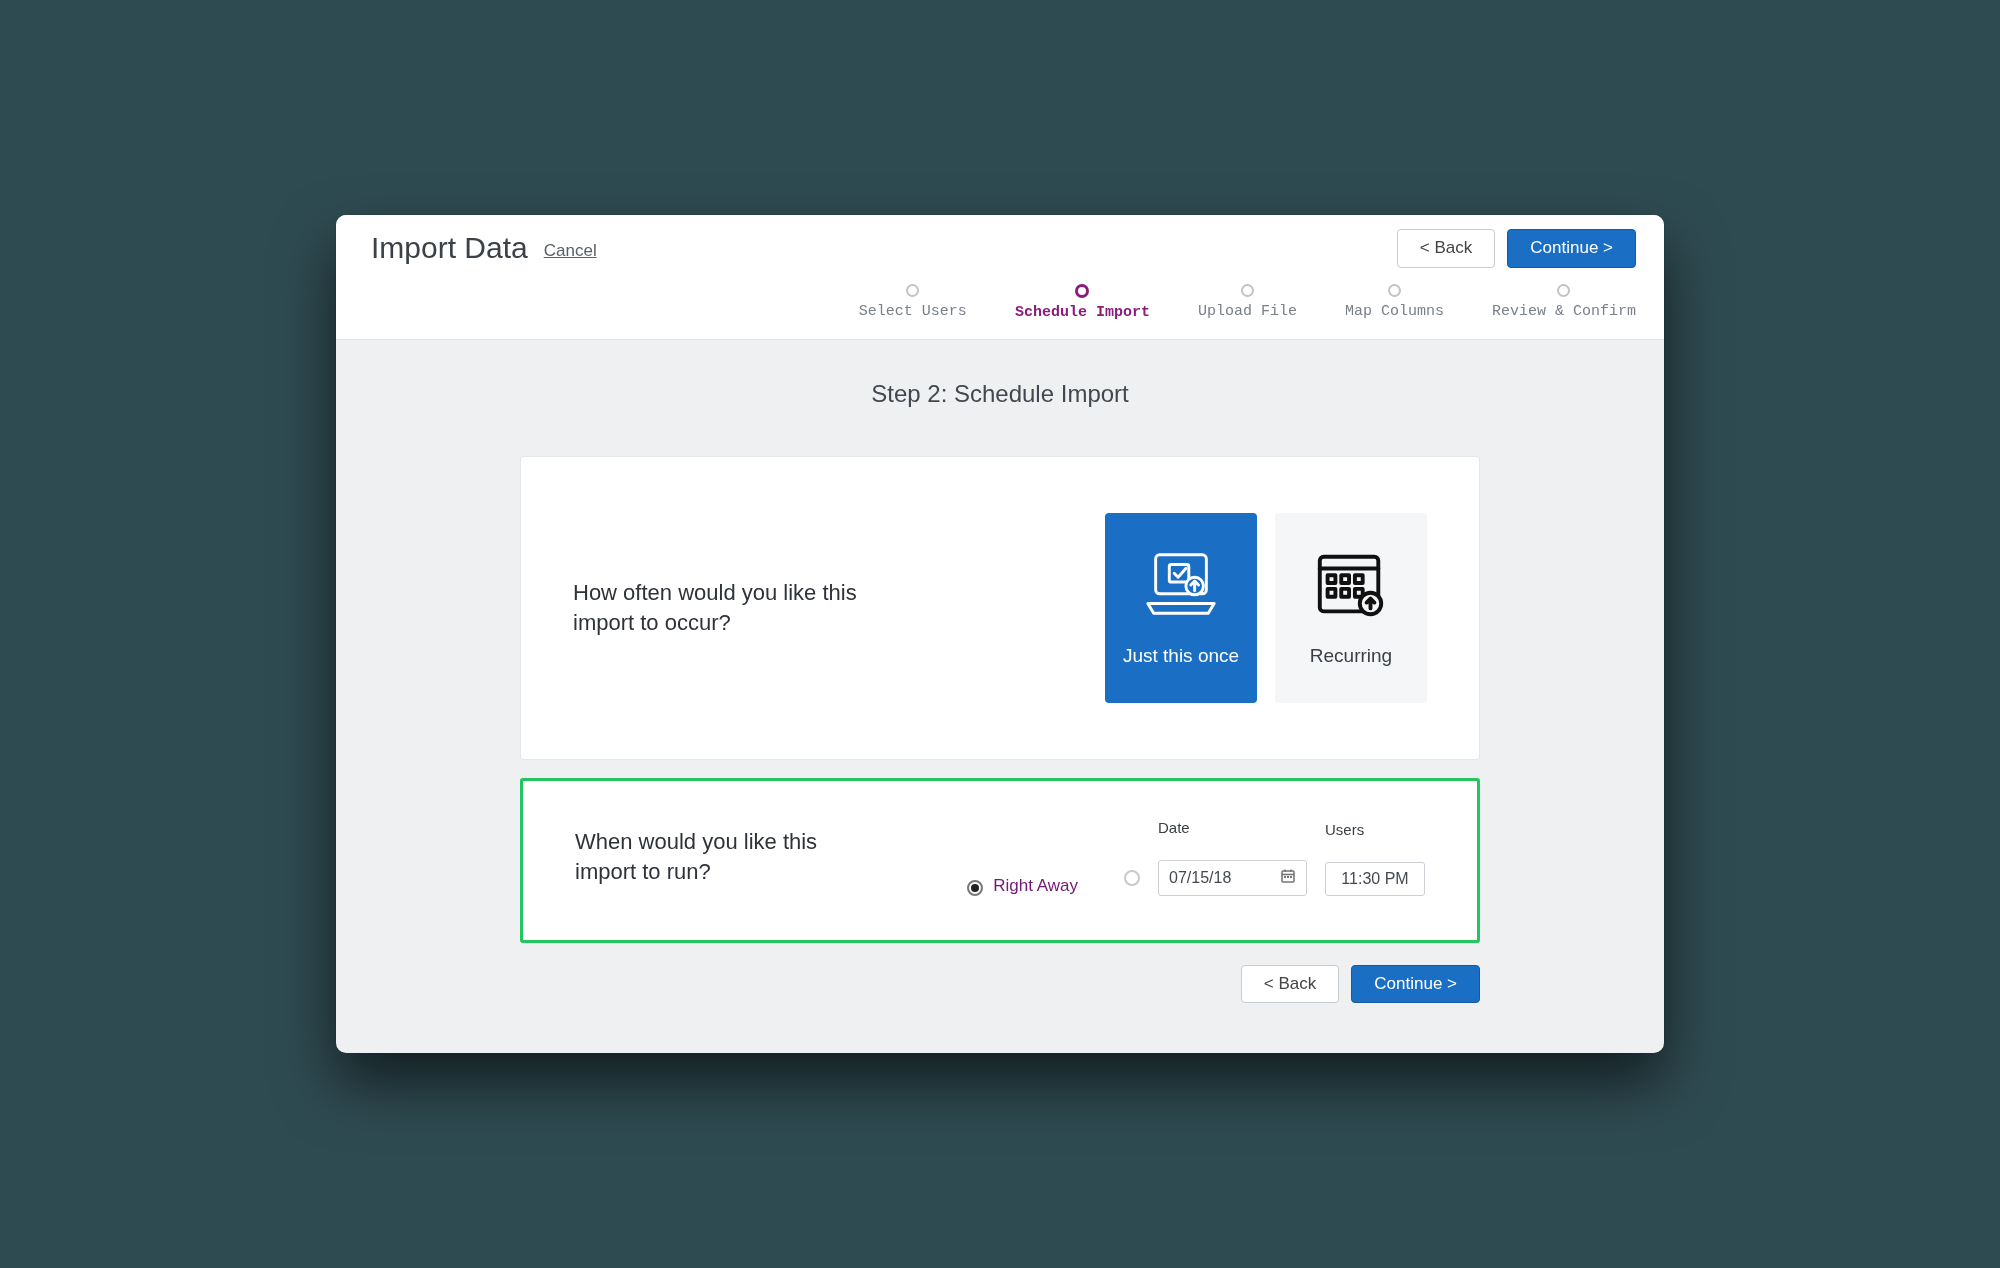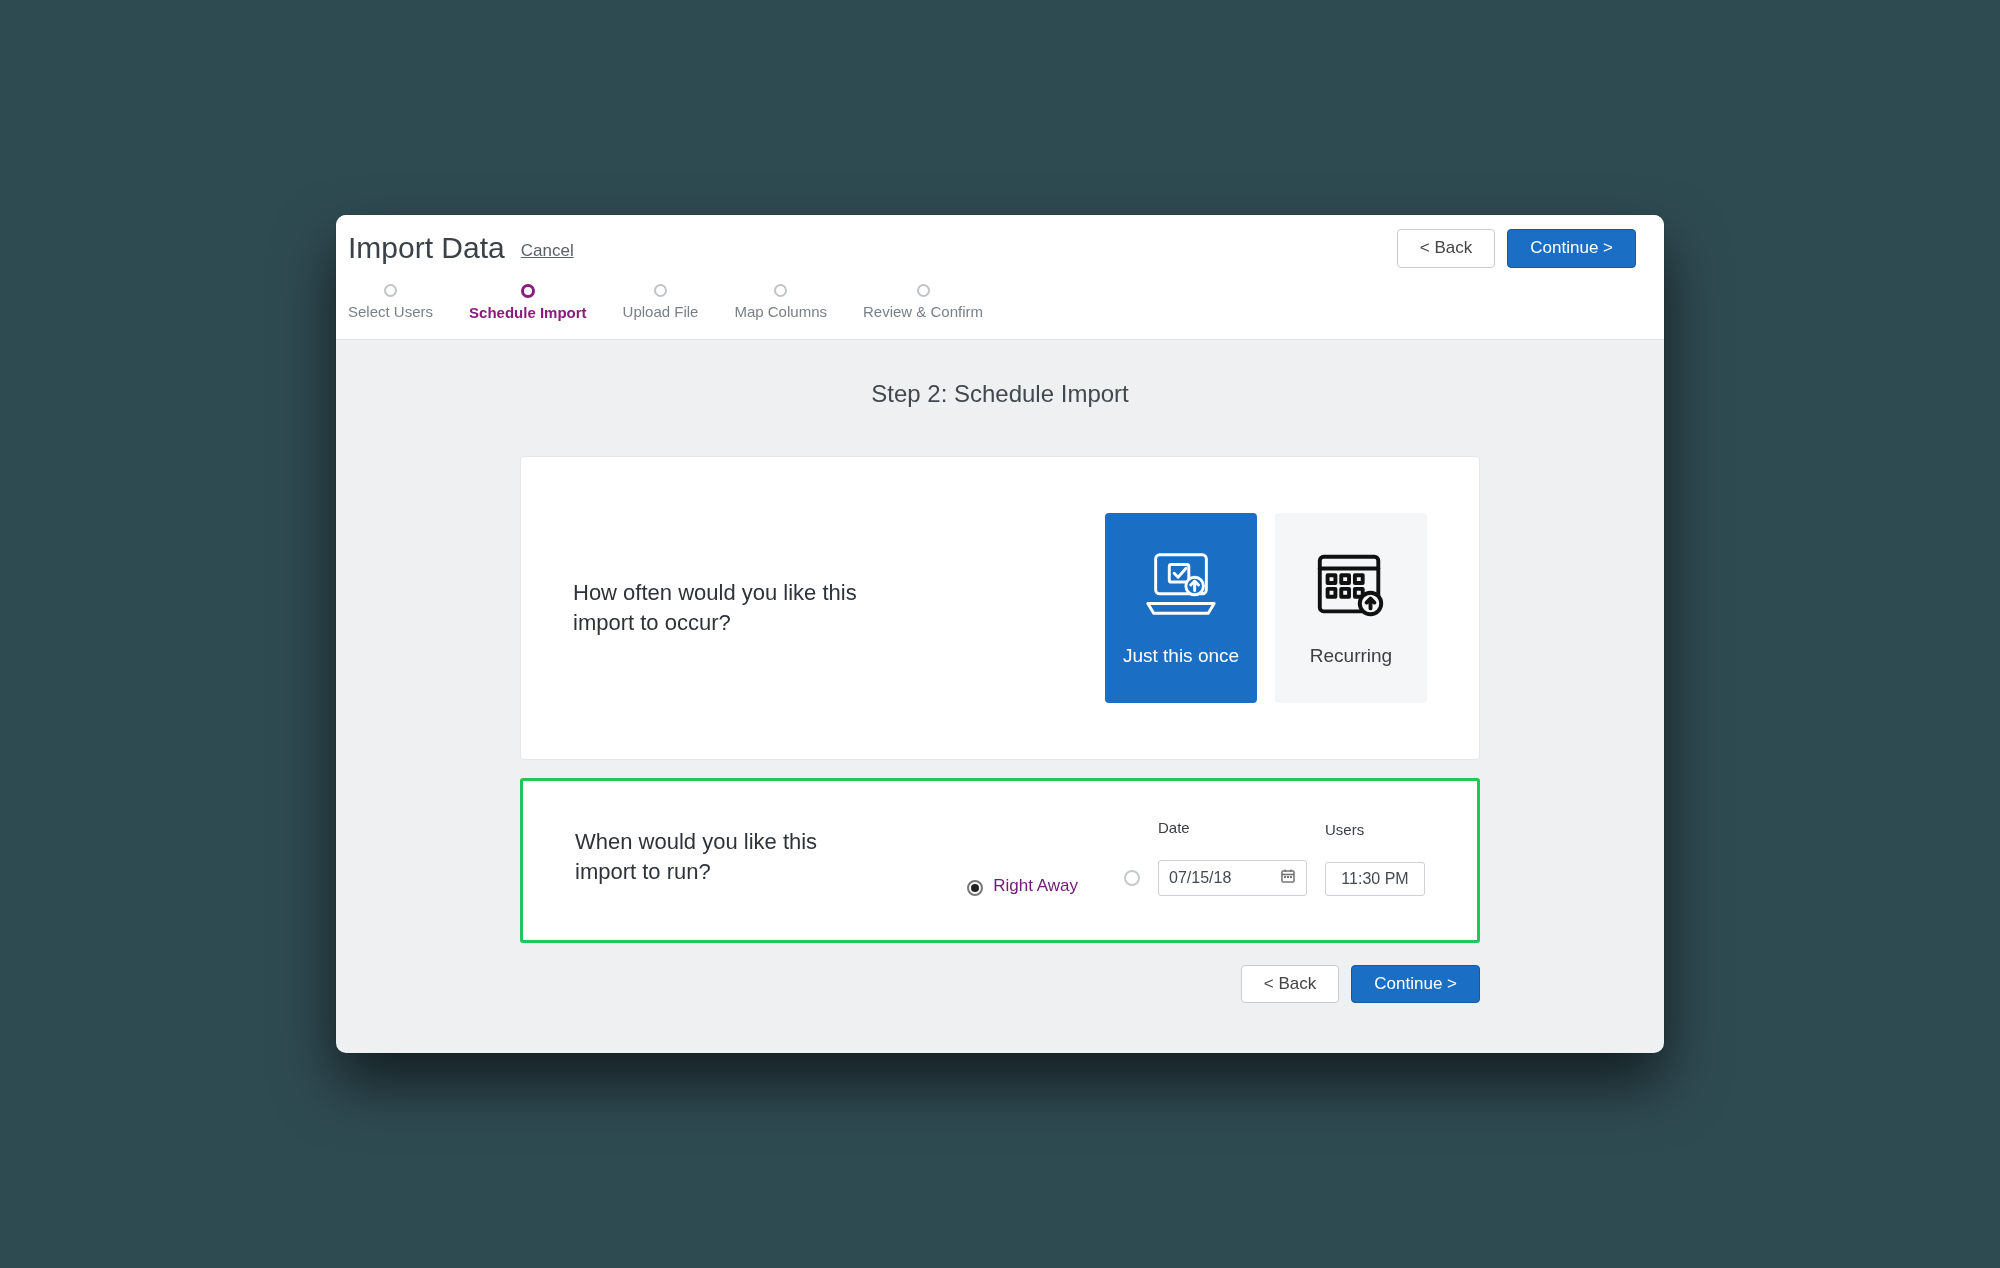--- a/index.html
+++ b/index.html
@@ -16,21 +16,21 @@
   .window {
     width: 1328px;
     background: #eef0f2;
     border-radius: 10px;
     box-shadow: 0 30px 60px rgba(0,0,0,.6), 0 0 0 1px rgba(0,0,0,.05);
     overflow: hidden;
   }
   .topbar {
     background: #fff;
     border-bottom: 1px solid #e0e3e7;
-    padding: 14px 28px 0 12px;
+    padding: 14px 28px 0 35px;
   }
   .topbar-row {
     display: flex;
     align-items: center;
   }
   .title {
     font-size: 30px;
     font-weight: 400;
     color: #3b4148;
     margin-right: 16px;
@@ -61,24 +61,25 @@
     border-color: #c9ccd0;
     color: #444;
   }
   .btn-primary {
     background: #1a6fc4;
     color: #fff;
     border-color: #155a9e;
   }
   .steps {
     display: flex;
-    justify-content: flex-start;
-    gap: 36px;
+    justify-content: flex-end;
+    gap: 48px;
     padding: 12px 0 18px 0;
     margin-top: 4px;
+    font-family: Liberation Mono, monospace;
   }
   .step {
     display: flex;
     flex-direction: column;
     align-items: center;
     font-size: 15px;
     color: #7a8088;
     cursor: pointer;
   }
   .step-dot {

